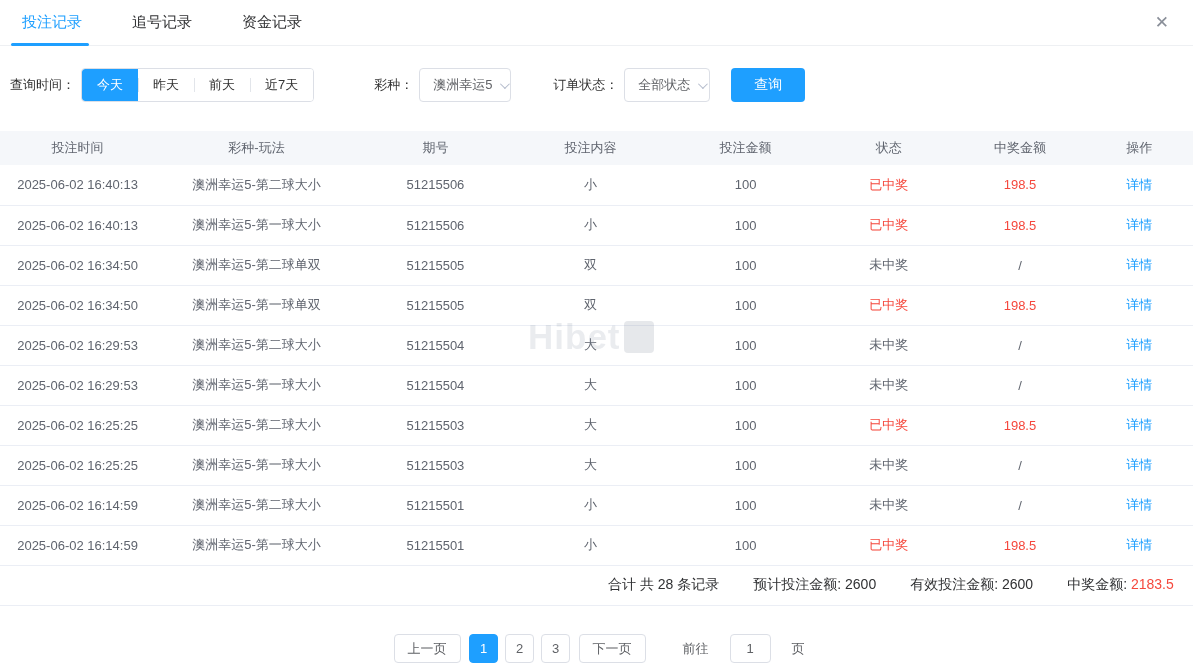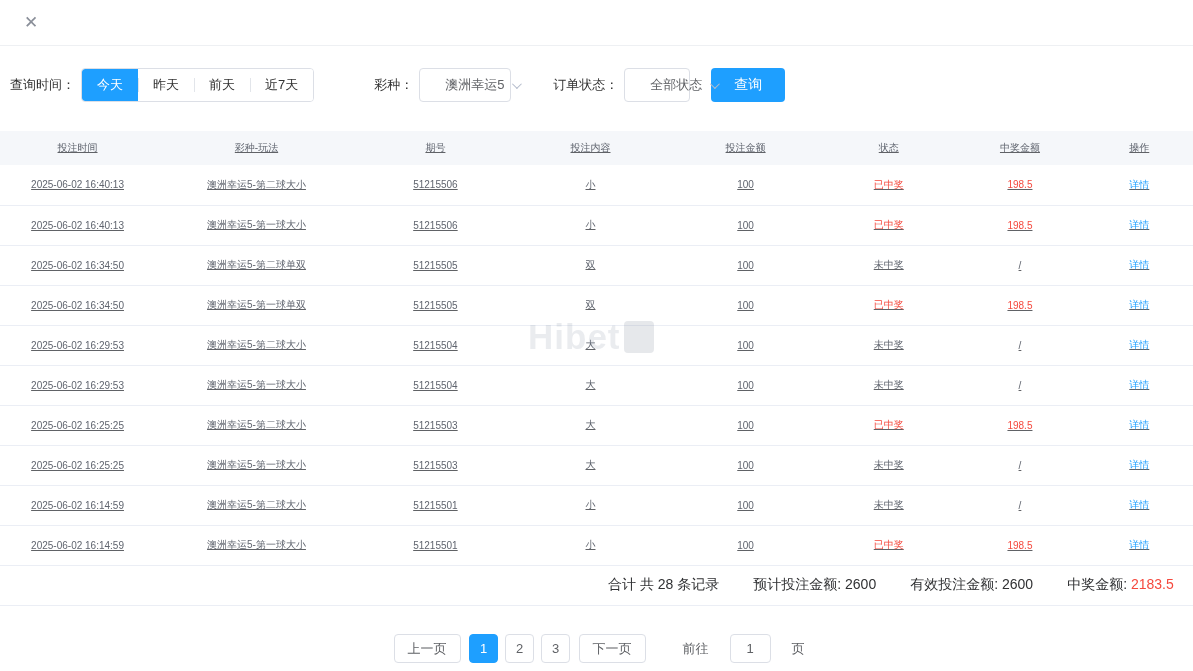--- a/index.html
+++ b/index.html
@@ -93,24 +93,24 @@
   .select {
     display: flex;
     align-items: center;
     justify-content: space-between;
     border: 1px solid #dcdfe6;
     border-radius: 4px;
     height: 34px;
     background: #ffffff;
     color: #606266;
     cursor: pointer;
-    padding: 0 9px 0 25px;
+    padding: 0 9px 0 13px;
   }
   .select.lottery { width: 92px; }
-  .select.status  { width: 66px; }
+  .select.status  { width: 86px; }
   .chev {
     width: 7px; height: 7px;
     border-right: 1.4px solid #b4bccc;
     border-bottom: 1.4px solid #b4bccc;
     transform: rotate(45deg) translateY(-2px);
     flex: 0 0 auto;
     margin-left: 8px;
   }
   .query-btn {
     margin-left: 21px;
@@ -122,23 +122,22 @@
     font-size: 14px;
     cursor: pointer;
     font-family: inherit;
   }
 
   
   table {
     width: 100%;
     border-collapse: collapse;
     margin-top: 29px;
-    font-size: 10px;
+    font-size: 13px;
     table-layout: fixed;
-    text-decoration: underline;
   }
   thead th {
     background: #f5f7fa;
     height: 34px;
     font-weight: normal;
     color: #5f646e;
     text-align: center;
   }
   tbody td {
     height: 40px;
@@ -238,20 +237,31 @@
     font-size: 13px;
     color: #606266;
     font-family: inherit;
     outline: none;
   }
 </style>
 </head>
 <body>
 
 <div class="tabbar">
+  <div class="tabs">
+      <div class="tab active">
+      <span>投注记录</span>
+    </div>
+      <div class="tab">
+      <span>追号记录</span>
+    </div>
+      <div class="tab">
+      <span>资金记录</span>
+    </div>
+    </div>
   <div class="close-x">✕</div>
 </div>
 
 <div class="filters">
   <span class="flabel">查询时间：</span>
   <div class="btn-group">
       <button class="time-btn active">今天</button>
       <button class="time-btn">昨天</button>
       <button class="time-btn">前天</button>
       <button class="time-btn">近7天</button>

